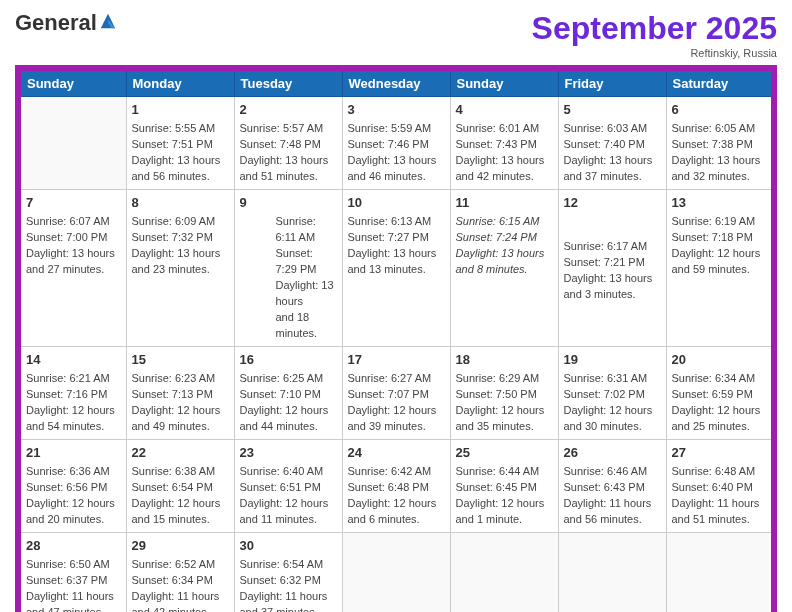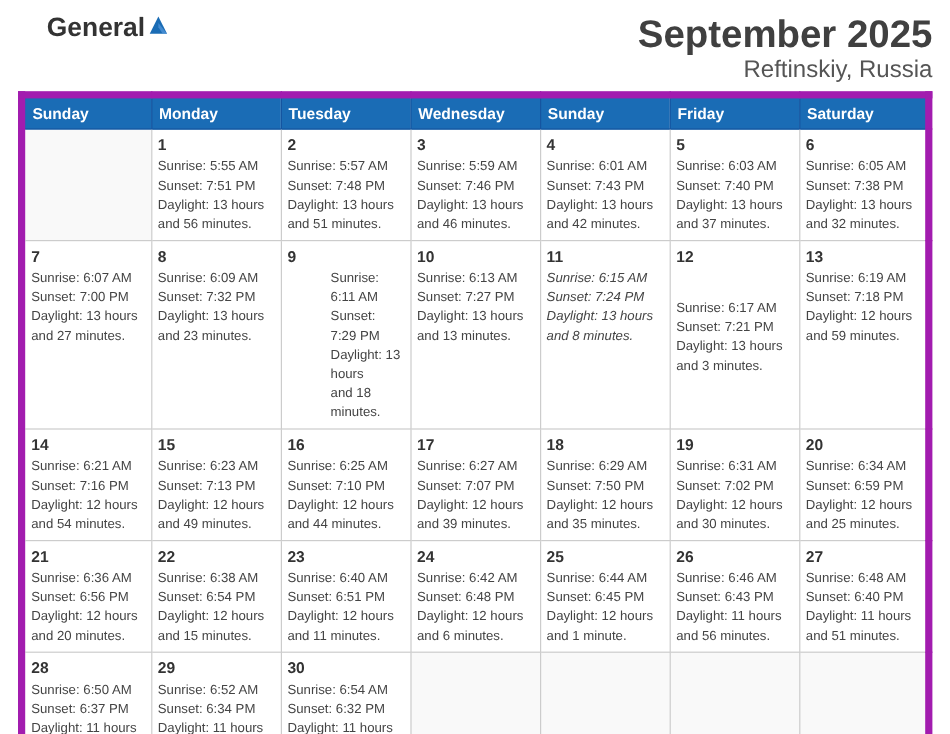--- a/index.html
+++ b/index.html
@@ -19,39 +19,38 @@
     }
     .header {
       display: flex;
       justify-content: space-between;
       align-items: flex-start;
       margin-bottom: 6px;
     }
     .logo {
       display: flex;
       align-items: center;
-      margin-left: 24px;
     }
     .logo-general { color: #333; }
     .logo-blue { color: #1a6cb5; }
     .logo-icon {
       width: 18px;
       height: 18px;
       margin-left: 2px;
     }
     .title-block {
       text-align: right;
     }
     .month-title {
       font-size: 32px;
       font-weight: bold;
-      color: #404040;
+      color: #6d28d9;
     }
     .subtitle {
-      font-size: 20px;
+      font-size: 11px;
       color: #555;
     }
     .calendar {
       flex: 1;
       border: 6px solid #a21caf;
       border-collapse: collapse;
       width: 100%;
       table-layout: fixed;
     }
     .calendar th {

